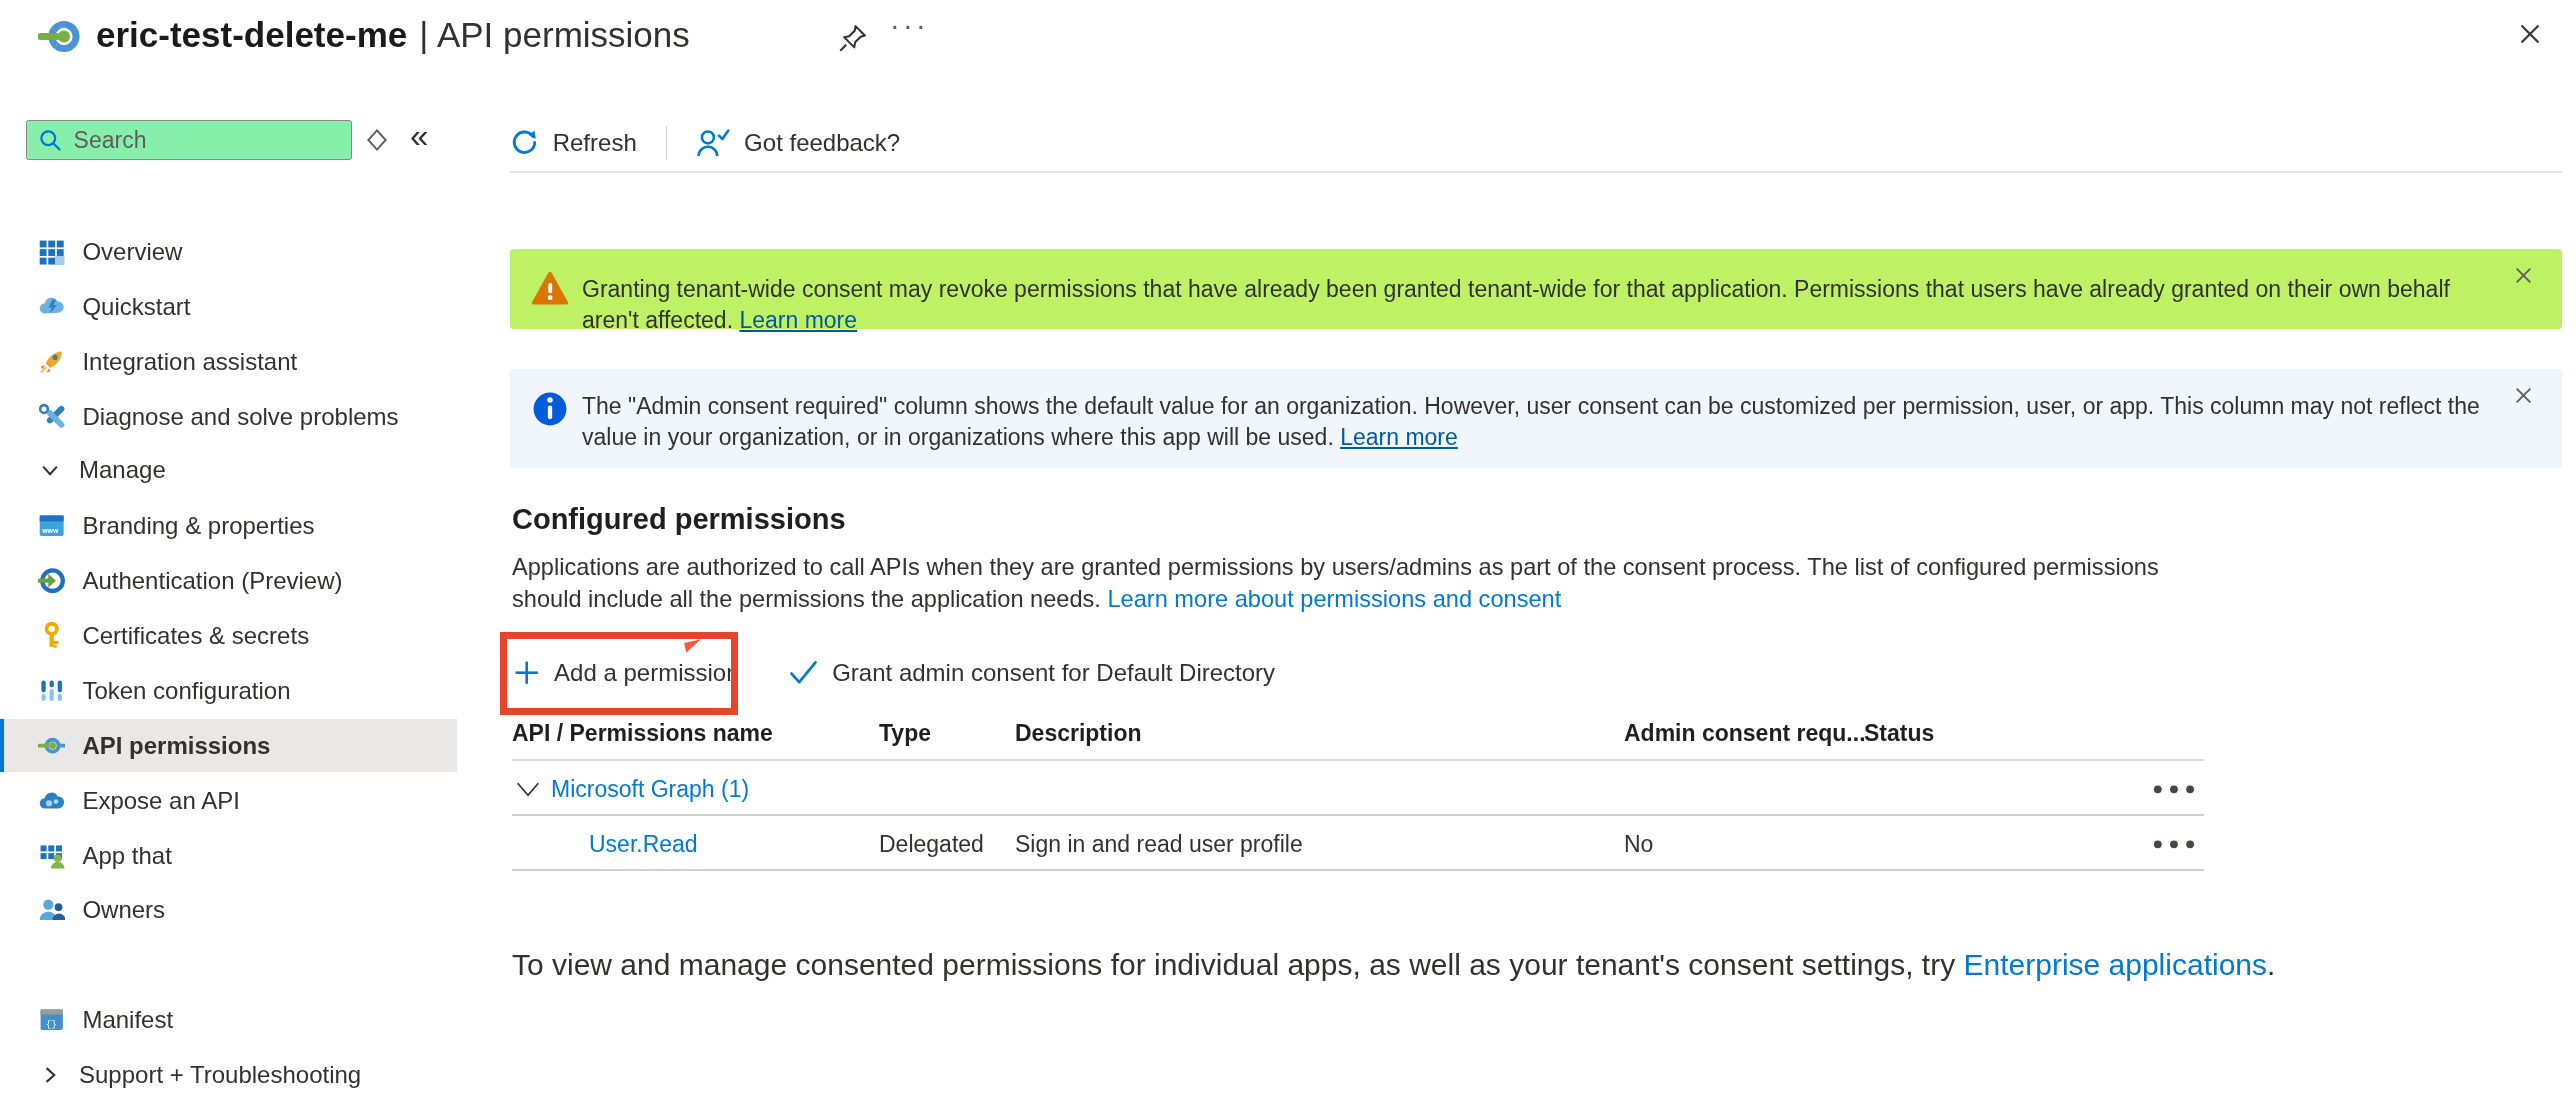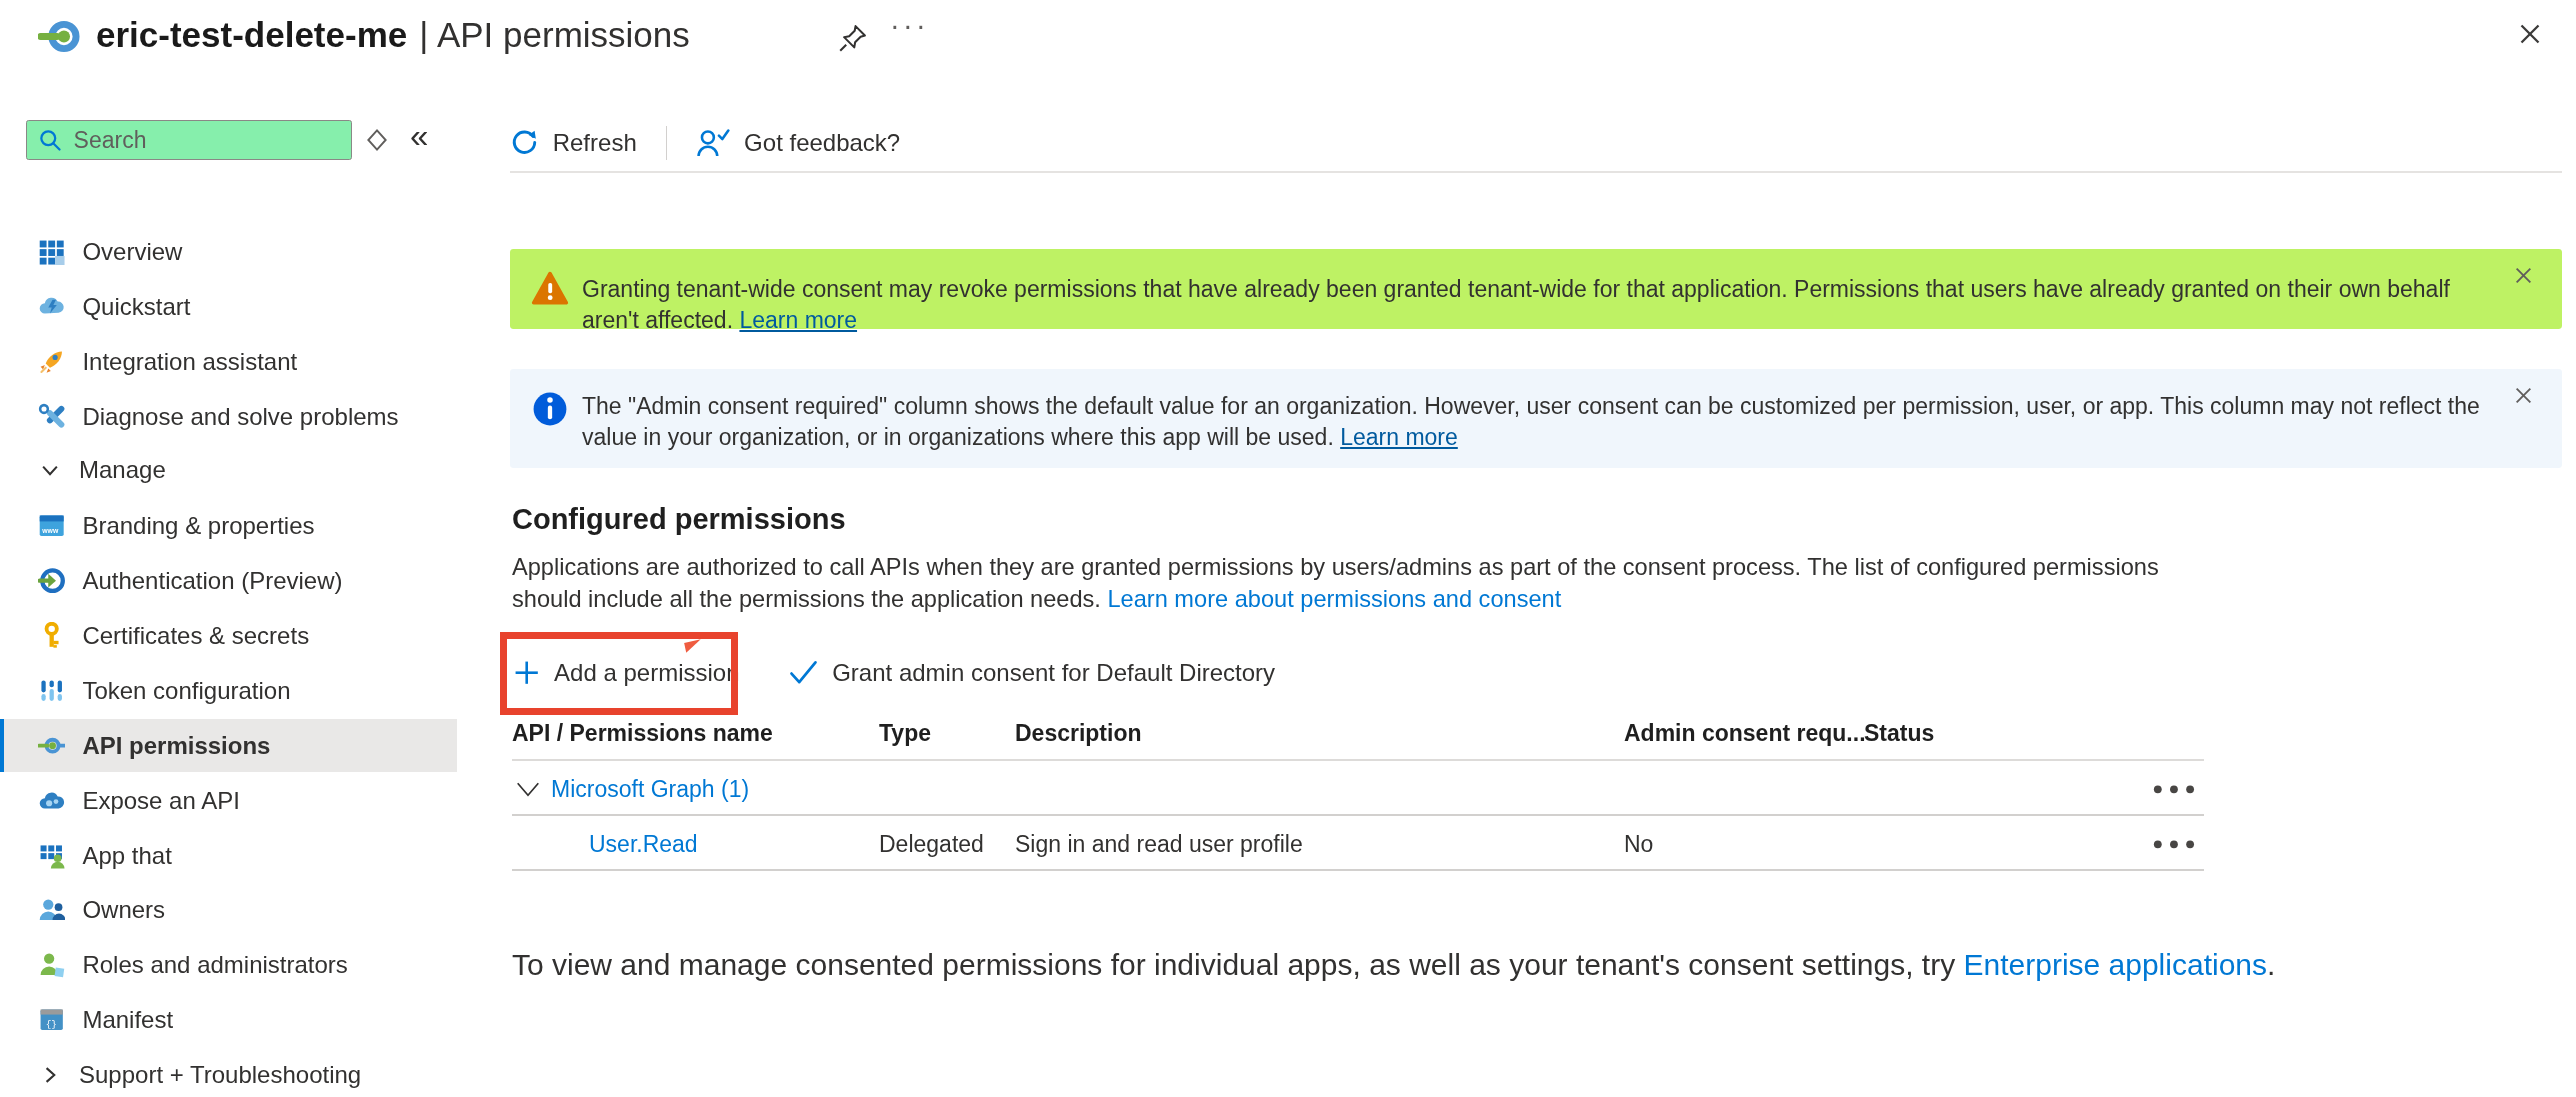--- a/index.html
+++ b/index.html
@@ -227,28 +227,20 @@
     </div>
     <div class="sb-row sb-sub" style="top:797px;">
       <svg class="sb-ico" viewBox="0 0 32 32">
         <circle cx="12" cy="10" r="6" fill="#5aa7dc"></circle>
         <path d="M2 28 a10 10 0 0 1 20 0 z" fill="#5aa7dc"></path>
         <circle cx="24" cy="13" r="4.5" fill="#1f5f9e"></circle>
         <path d="M17 28 a7.5 7.5 0 0 1 15 0 z" fill="#1f5f9e"></path>
       </svg>
       <span>Owners</span>
     </div>
-    <div class="sb-row sb-sub" style="top:852px;">
-      <svg class="sb-ico" viewBox="0 0 32 32">
-        <circle cx="13" cy="9" r="6" fill="#7cb84c"></circle>
-        <path d="M3 28 a10 10 0 0 1 20 0 z" fill="#7cb84c"></path>
-        <rect x="20" y="20" width="10" height="10" fill="#8fd0f0" transform="rotate(8 25 25)"></rect>
-      </svg>
-      <span>Roles and administrators</span>
-    </div>
     <div class="sb-row sb-sub" style="top:907px;">
       <svg class="sb-ico" viewBox="0 0 32 32" style="font-size:28px">
         <rect x="3" y="4" width="26" height="24" rx="2" fill="#4391c6"></rect>
         <rect x="3" y="4" width="26" height="6" fill="#9b9b9b"></rect>
         <text x="9" y="24" font-size="11" fill="#fff" font-family="Liberation Mono,monospace">{}</text>
       </svg>
       <span>Manifest</span>
     </div>
 
     <div class="sb-row" style="top:962px;">

